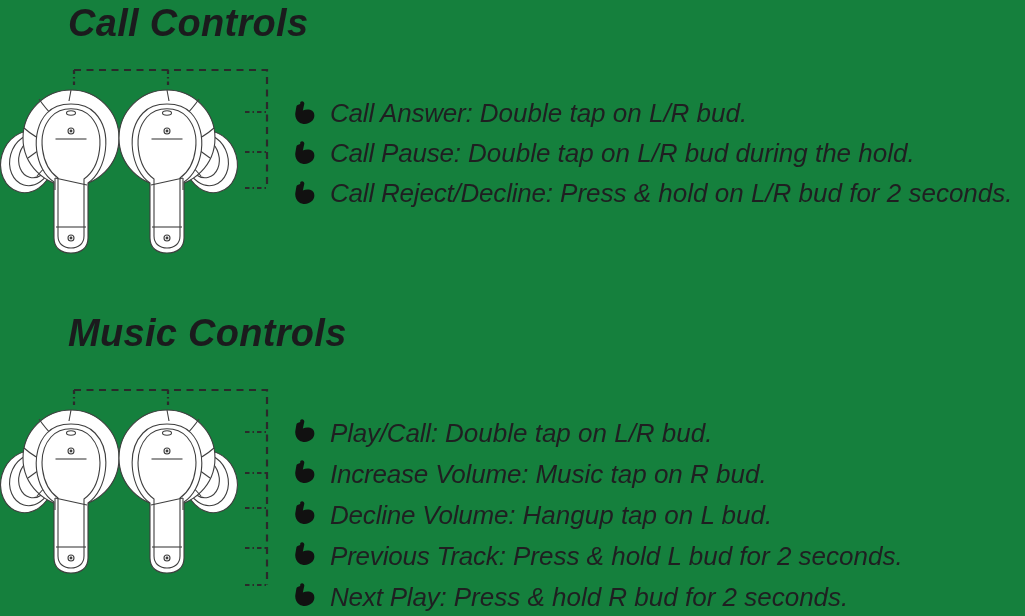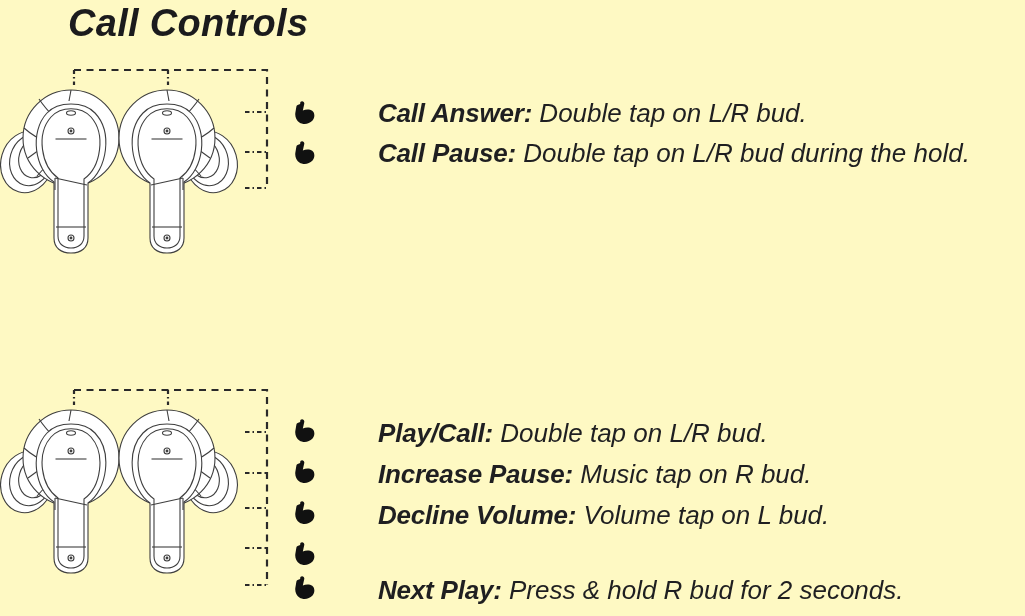--- a/index.html
+++ b/index.html
@@ -1,19 +1,19 @@
 <!DOCTYPE html>
 <html><head>
 <meta charset="utf-8">
 <style>
   html,body{margin:0;padding:0;}
   .page{
     position:relative;
     width:1025px;height:616px;
-    background:#fef9c3;
+    background:#15803d;
     color:#1b1b1d;
     font-family:"Liberation Sans", sans-serif;
     overflow:hidden;
   }
   .section-title{
     position:absolute;
     left:68px;
     margin:0;
     font-size:38px;
     font-style:italic;
@@ -45,21 +45,21 @@
   .hand{
     width:23px;height:27px;
     flex:none;
     margin:6px 15px 0 0;
   }
   .txt{
     font-size:26px;
     font-style:italic;
     color:#1f1f21;
   }
-  .txt b{font-weight:700;letter-spacing:-.2px;margin-left:48px;}
+  .txt b{font-weight:400;letter-spacing:-.2px;}
   .bud-line{stroke:#3f3f3f;stroke-width:1.1;fill:none;}
   .dash{stroke:#2a2a2a;stroke-width:2.2;fill:none;}
 </style>
 </head>
 <body>
 
 <div class="page">
 
   <svg width="0" height="0" style="position:absolute" aria-hidden="true">
     <defs>
@@ -117,22 +117,30 @@
       <span class="txt"><b>Call Answer:</b>
         <span>Double tap on L/R bud.</span></span>
     </li>
     <li>
       <svg class="hand" viewBox="0 0 24 28">
           <use href="#handp"></use>
         </svg>
       <span class="txt"><b>Call Pause:</b>
         <span>Double tap on L/R bud during the hold.</span></span>
     </li>
+    <li>
+      <svg class="hand" viewBox="0 0 24 28">
+          <use href="#handp"></use>
+        </svg>
+      <span class="txt"><b>Call Reject/Decline:</b>
+        <span>Press &amp; hold on L/R bud for 2 seconds.</span></span>
+    </li>
   </ul>
 
+  <h1 id="title-music" class="section-title">Music Controls</h1>
 
   <svg id="illus-music" class="illustration" width="322" height="218" viewBox="0 0 322 218">
     <use href="#bud" transform="translate(123,30) scale(-1,1)"></use>
     <use href="#bud" transform="translate(115,30)"></use>
     <g>
       <path class="dash" d="M74 14 H267 V209" stroke-dasharray="7 5.5"></path>
       <path class="dash" d="M74 14 V29" stroke-dasharray="4 3 1.5 3"></path>
       <path class="dash" d="M168 14 V29" stroke-dasharray="4 3 1.5 3"></path>
       <path class="dash" d="M245 56 H266" stroke-dasharray="4.5 3 1.5 3"></path>
       <path class="dash" d="M245 97 H266" stroke-dasharray="4.5 3 1.5 3"></path>
@@ -147,34 +155,36 @@
       <svg class="hand" viewBox="0 0 24 28">
           <use href="#handp"></use>
         </svg>
       <span class="txt"><b>Play/Call:</b>
         <span>Double tap on L/R bud.</span></span>
     </li>
     <li>
       <svg class="hand" viewBox="0 0 24 28">
           <use href="#handp"></use>
         </svg>
-      <span class="txt"><b>Increase Pause:</b>
+      <span class="txt"><b>Increase Volume:</b>
         <span>Music tap on R bud.</span></span>
     </li>
     <li>
       <svg class="hand" viewBox="0 0 24 28">
           <use href="#handp"></use>
         </svg>
       <span class="txt"><b>Decline Volume:</b>
-        <span>Volume tap on L bud.</span></span>
+        <span>Hangup tap on L bud.</span></span>
     </li>
     <li>
       <svg class="hand" viewBox="0 0 24 28">
           <use href="#handp"></use>
         </svg>
+      <span class="txt"><b>Previous Track:</b>
+        <span>Press &amp; hold L bud for 2 seconds.</span></span>
     </li>
     <li>
       <svg class="hand" viewBox="0 0 24 28">
           <use href="#handp"></use>
         </svg>
       <span class="txt"><b>Next Play:</b>
         <span>Press &amp; hold R bud for 2 seconds.</span></span>
     </li>
   </ul>
 

